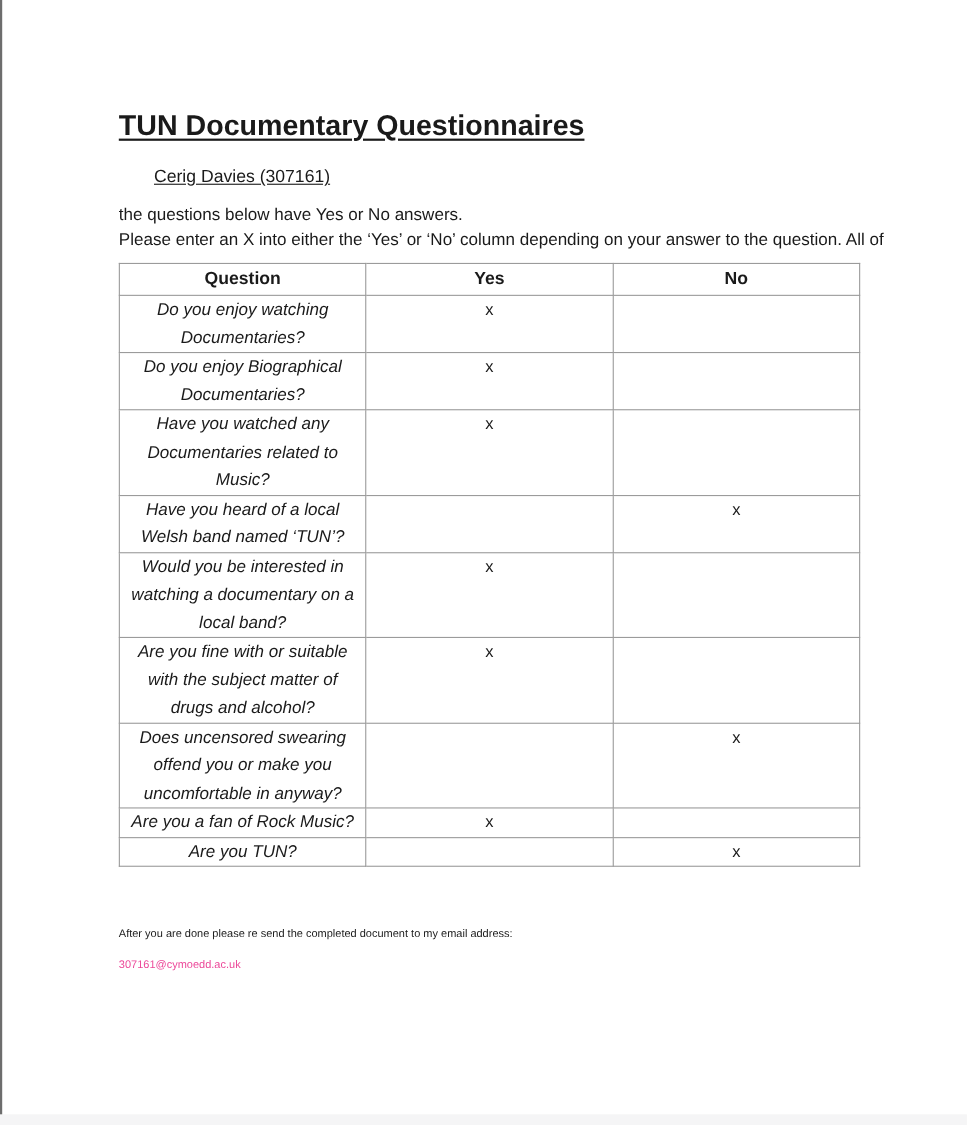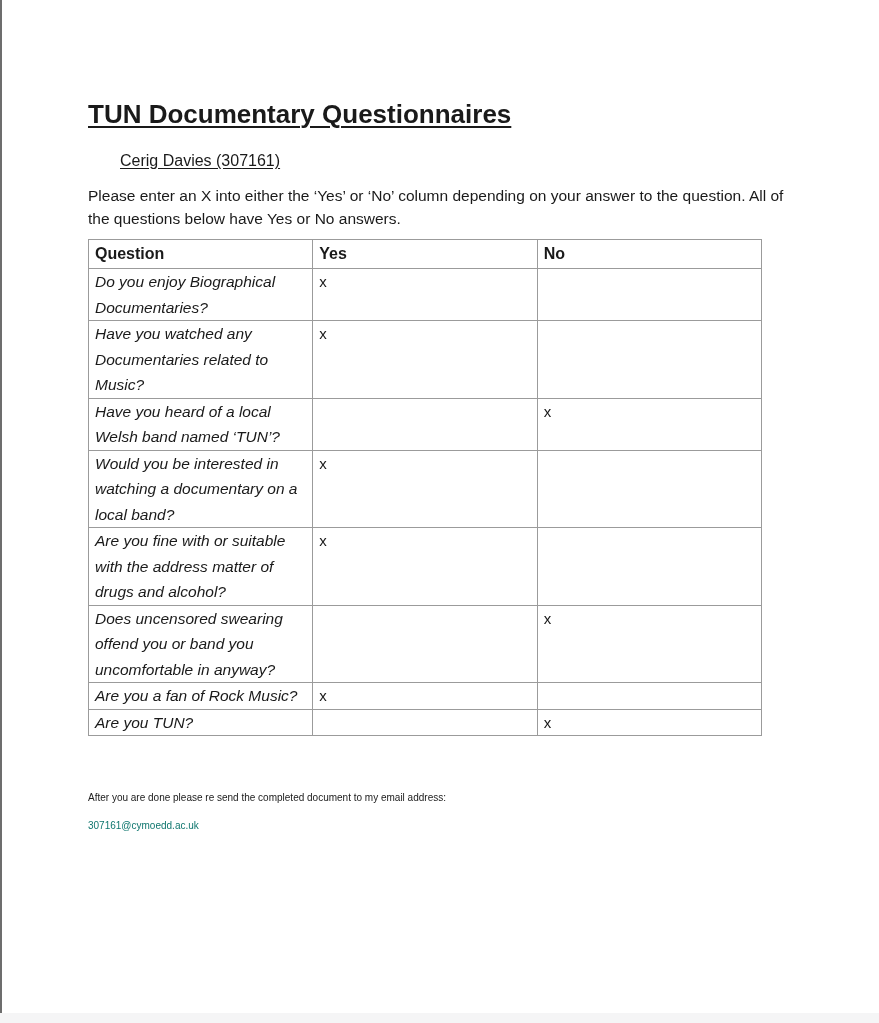--- a/index.html
+++ b/index.html
@@ -16,21 +16,21 @@
     width: 2px; height: 100%;
     background: #6d6d6d;
   }
   .window-bottom-strip {
     position: absolute; left: 0; bottom: 0;
     width: 100%; height: 10px;
     background: #f5f5f6;
   }
   .content {
     position: absolute;
-    left: 88px; top: 0;
+    left: 108px; top: 0;
     width: 674px;
   }
   .doc-title {
     margin-top: 100px;
     font-size: 26px;
     font-weight: bold;
     line-height: 28px;
     letter-spacing: 0px;
     text-decoration: underline;
     text-decoration-thickness: 2px;
@@ -53,21 +53,21 @@
   .instructions div { white-space: nowrap; }
   table.questionnaire {
     margin-top: 9px;
     width: 674px;
     border-collapse: collapse;
     table-layout: fixed;
   }
   table.questionnaire th,
   table.questionnaire td {
     border: 1px solid #9b9b9b;
-    text-align: left;
+    text-align: center;
     vertical-align: top;
     padding: 0 6px;
   }
   table.questionnaire th {
     font-size: 16px;
     font-weight: bold;
     line-height: 28px;
     font-style: normal;
   }
   td.question-cell {
@@ -79,51 +79,56 @@
     font-size: 15px;
     line-height: 25.5px;
     font-style: normal;
   }
   .footer {
     margin-top: 48px;
     font-size: 10px;
     line-height: 28px;
   }
   .email-link {
-    color: #0f766e;
+    color: #ec4899;
     text-decoration: none;
     cursor: pointer;
   }
 </style>
 </head>
 <body>
 
 <div class="window-left-border"></div>
 <div class="window-bottom-strip"></div>
 
 <div class="content">
 
   <h1 class="doc-title">TUN Documentary Questionnaires</h1>
 
   <div class="author">Cerig Davies (307161)</div>
 
   <div class="instructions">
+    <div>the questions below have Yes or No answers.</div>
     <div>Please enter an X into either the ‘Yes’ or ‘No’ column depending on your answer to the question. All of</div>
-    <div>the questions below have Yes or No answers.</div>
   </div>
 
   <table class="questionnaire">
     <thead>
       <tr>
         <th>Question</th>
         <th>Yes</th>
         <th>No</th>
       </tr>
     </thead>
     <tbody id="table-body">
+  <tr>
+    <td class="question-cell">Do you enjoy watching Documentaries?</td>
+    <td class="answer-cell">x</td>
+    <td class="answer-cell"></td>
+  </tr>
 
 
 
   <tr>
     <td class="question-cell">Do you enjoy Biographical Documentaries?</td>
     <td class="answer-cell">x</td>
     <td class="answer-cell"></td>
   </tr>
 
   <tr>
@@ -138,27 +143,27 @@
     <td class="answer-cell">x</td>
   </tr>
 
   <tr>
     <td class="question-cell">Would you be interested in watching a documentary on a local band?</td>
     <td class="answer-cell">x</td>
     <td class="answer-cell"></td>
   </tr>
 
   <tr>
-    <td class="question-cell">Are you fine with or suitable with the address matter of drugs and alcohol?</td>
+    <td class="question-cell">Are you fine with or suitable with the subject matter of drugs and alcohol?</td>
     <td class="answer-cell">x</td>
     <td class="answer-cell"></td>
   </tr>
 
   <tr>
-    <td class="question-cell">Does uncensored swearing offend you or band you uncomfortable in anyway?</td>
+    <td class="question-cell">Does uncensored swearing offend you or make you uncomfortable in anyway?</td>
     <td class="answer-cell"></td>
     <td class="answer-cell">x</td>
   </tr>
 
   <tr>
     <td class="question-cell">Are you a fan of Rock Music?</td>
     <td class="answer-cell">x</td>
     <td class="answer-cell"></td>
   </tr>
 

